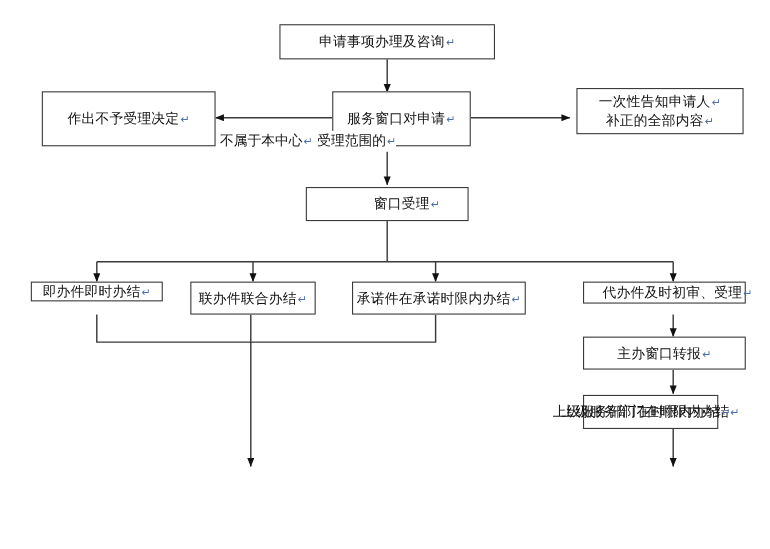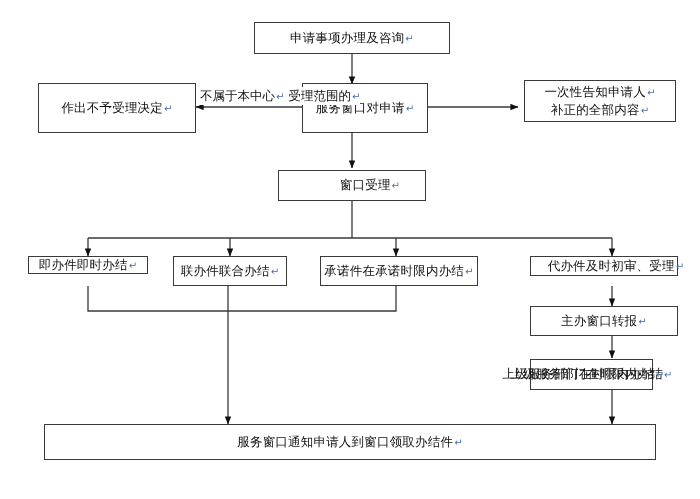--- a/index.html
+++ b/index.html
@@ -43,20 +43,21 @@
     padding-left: 1px;
   }
   .edge-label {
     position: absolute;
     font-size: 12.5px;
     line-height: 1.45;
     color: #111111;
     white-space: nowrap;
     background: #ffffff;
     z-index: 4;
+    margin-top: 32px;
   }
   svg#wires {
     position: absolute;
     left: 0;
     top: 0;
     width: 700px;
     height: 499px;
     z-index: 1;
   }
   .stack {
@@ -157,17 +158,14 @@
     <span class="ln">主办窗口转报<span class="pilcrow">↵</span></span>
   </div>
 
   <div class="node" style="left:530px; top:359px; width:123px; height:31px;font-family:Liberation Serif, serif;">
     <span class="stack">
       <span class="ln">上级服务部门在时限内办结<span class="pilcrow">↵</span></span>
       <span class="over">上级服务部门在时限内办结<span class="pilcrow">↵</span></span>
     </span>
   </div>
 
-  <div class="node" style="left:44px; top:424px; width:612px; height:36px;">
-    <span class="ln">服务窗口通知申请人到窗口领取办结件<span class="pilcrow">↵</span></span>
-  </div>
 
 </div>
 
 </body></html>

